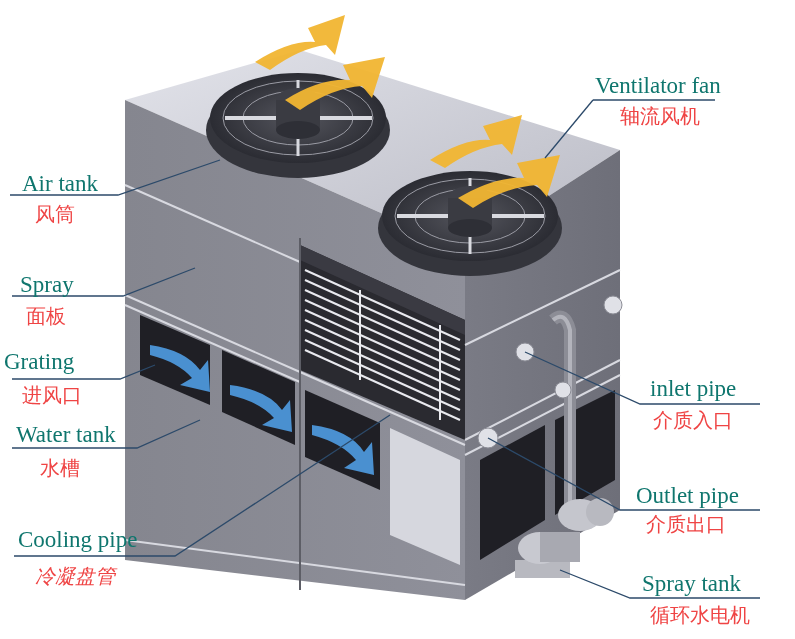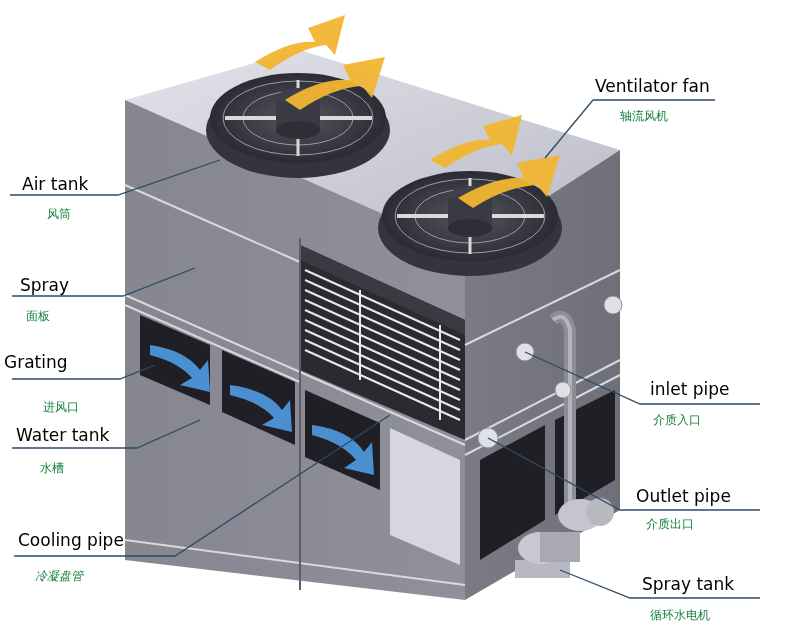--- a/index.html
+++ b/index.html
@@ -1,19 +1,19 @@
 <!DOCTYPE html>
 <html><head>
 <meta charset="utf-8">
 <style>
   html,body{margin:0;padding:0;background:#ffffff;}
   body{width:795px;height:639px;position:relative;overflow:hidden;font-family:"DejaVu Sans","Liberation Sans",sans-serif;color:#111;}
   #stage{position:absolute;left:0;top:0;width:795px;height:639px;}
-  .lbl{position:absolute;font-size:17px;line-height:20px;white-space:nowrap;color:#000000;}
-  .zh{position:absolute;font-size:12px;line-height:20px;white-space:nowrap;color:#15803d;}
+  .lbl{position:absolute;font-size:23px;line-height:20px;white-space:nowrap;color:#0f766e;font-family:Liberation Serif, serif;}
+  .zh{position:absolute;font-size:20px;line-height:20px;white-space:nowrap;color:#ef4444;}
 </style>
 </head>
 <body>
 
 <svg id="stage" viewBox="0 0 795 639" xmlns="http://www.w3.org/2000/svg">
   <defs>
     <linearGradient id="gTop" x1="0" y1="0" x2="1" y2="1">
       <stop offset="0" stop-color="#e2e3ea"></stop>
         <stop offset="1" stop-color="#b9bac4"></stop>
     </linearGradient>
@@ -139,27 +139,27 @@
     <polyline points="760,404 640,404 525,352"></polyline>
     <polyline points="760,510 620,510 488,438"></polyline>
     <polyline points="760,598 630,598 560,570"></polyline>
   </g>
 </svg>
 
 <div class="lbl" style="left:595px;top:76px;">Ventilator fan</div>
 <div class="zh" style="left:620px;top:106px;">轴流风机</div>
 
 <div class="lbl" style="left:22px;top:174px;">Air tank</div>
-<div class="zh" style="left:47px;top:204px;text-align:right;">风筒</div>
+<div class="zh" style="left:35px;top:204px;text-align:right;">风筒</div>
 
 <div class="lbl" style="left:20px;top:275px;">Spray</div>
 <div class="zh" style="left:26px;top:306px;">面板</div>
 
 <div class="lbl" style="left:4px;top:352px;">Grating</div>
-<div class="zh" style="left:22px;top:397px;margin-left:21px;">进风口</div>
+<div class="zh" style="left:22px;top:385px;">进风口</div>
 
 <div class="lbl" style="left:16px;top:425px;">Water tank</div>
 <div class="zh" style="left:40px;top:458px;">水槽</div>
 
 <div class="lbl" style="left:18px;top:530px;">Cooling pipe</div>
 <div class="zh" style="left:35px;top:566px;font-style:italic;">冷凝盘管</div>
 
 <div class="lbl" style="left:650px;top:379px;">inlet pipe</div>
 <div class="zh" style="left:653px;top:410px;">介质入口</div>
 

